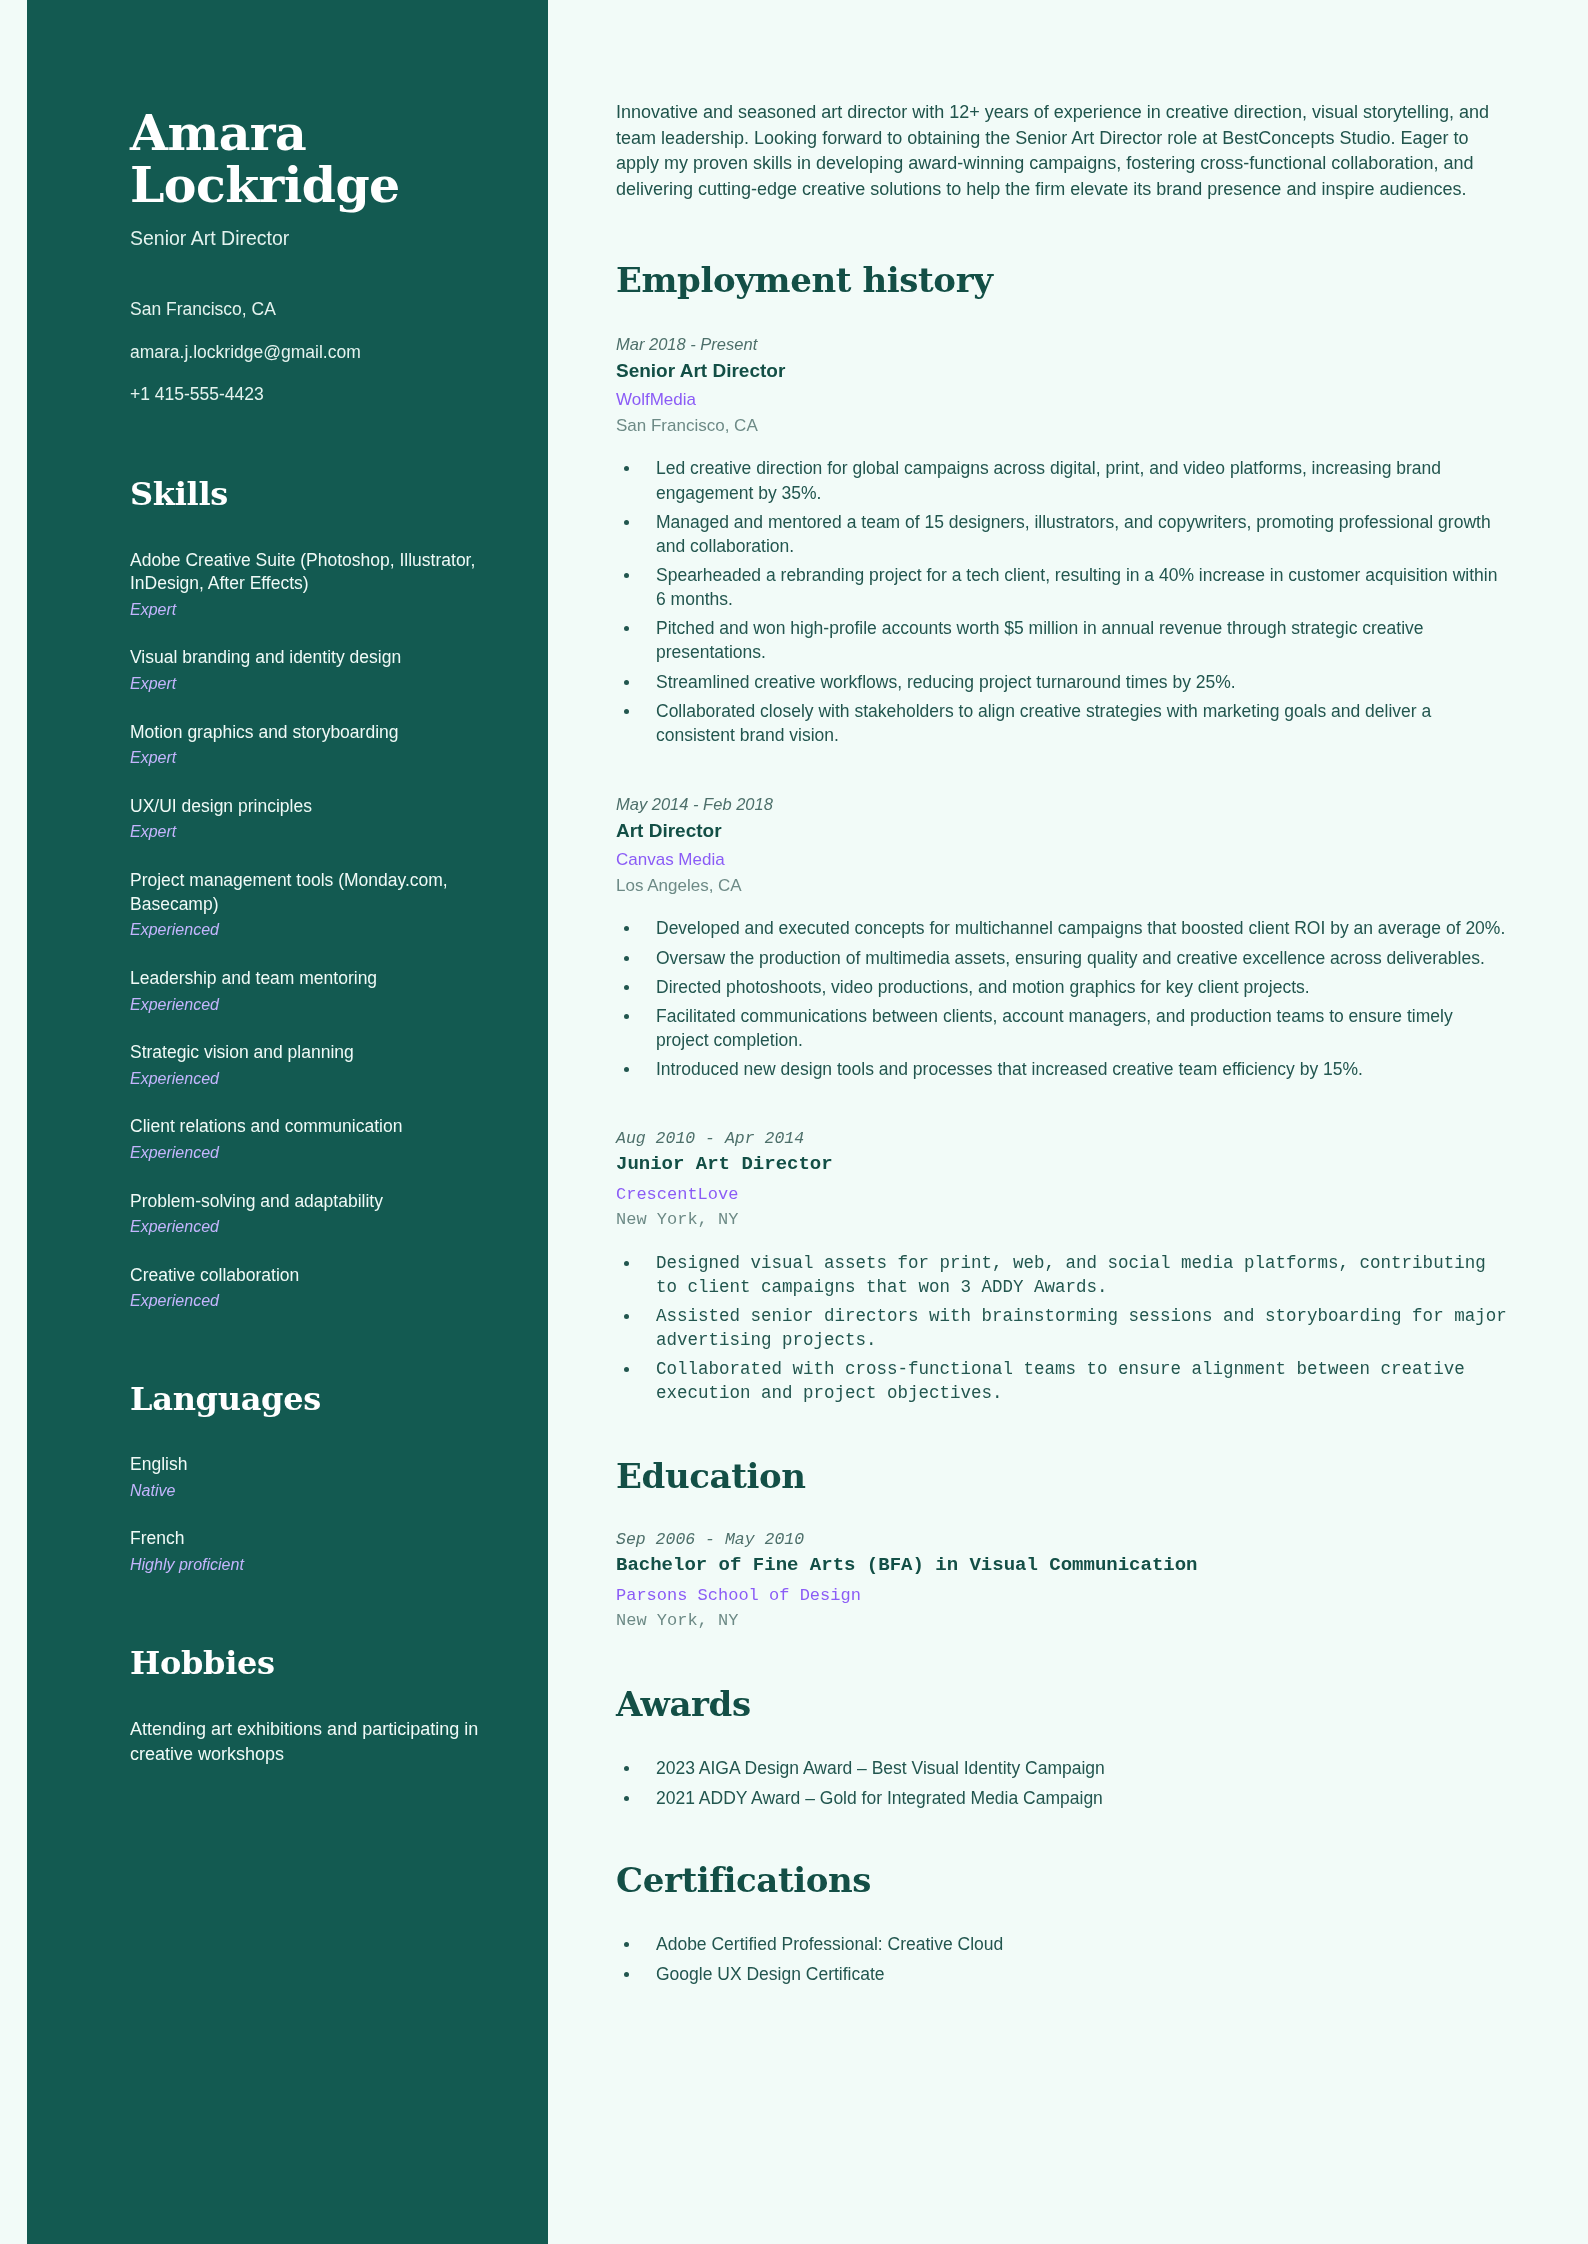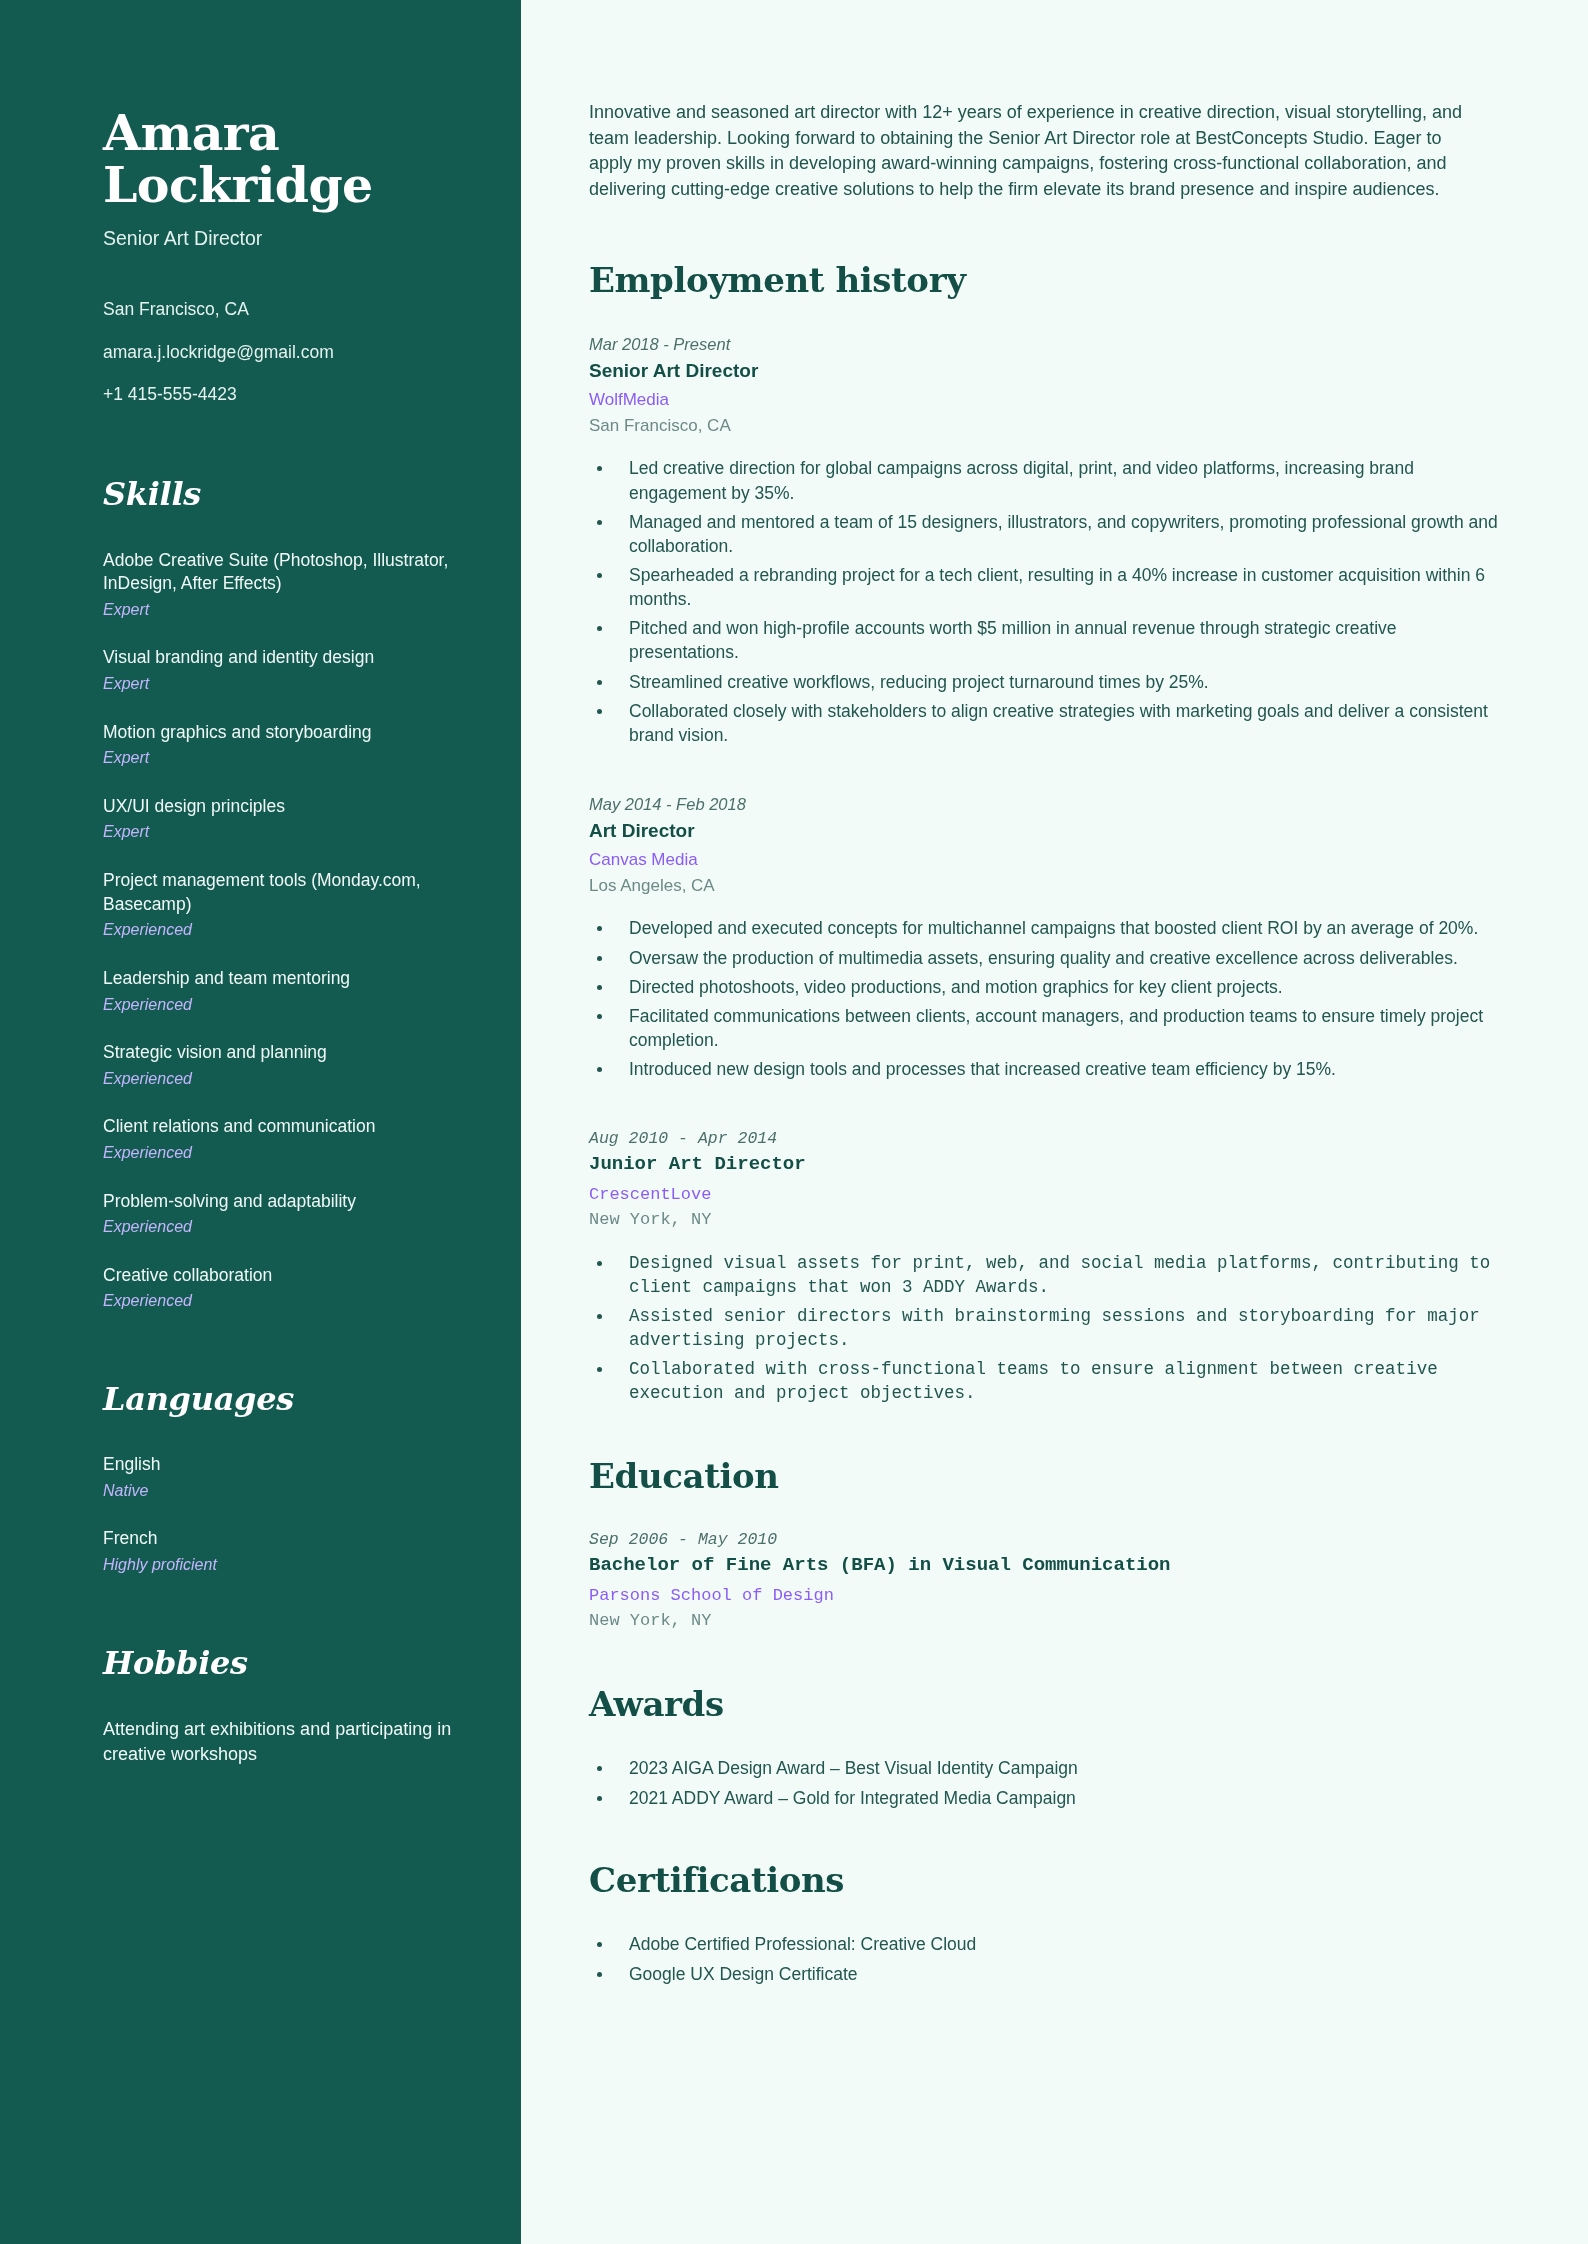--- a/index.html
+++ b/index.html
@@ -14,20 +14,21 @@
     -webkit-font-smoothing: antialiased;
   }
 
   .page {
     position: relative;
     width: 1588px;
     min-height: 2244px;
     background: #f2fbf8;
     display: flex;
     align-items: stretch;
+    padding-left: 27px;
   }
 
   
   .sidebar {
     width: 521px;
     flex: 0 0 521px;
     background: #135a51;
     color: #eaf6f3;
     padding: 108px 0 60px 0;
   }
@@ -67,21 +68,20 @@
 
   .side-heading {
     font-family: "DejaVu Serif", serif;
     font-weight: 700;
     font-size: 32px;
     line-height: 1.1;
     color: #ffffff;
     letter-spacing: -0.3px;
     margin-top: 70px;
     margin-bottom: 36px;
-    font-style: italic;
   }
 
   .side-item { margin-bottom: 26px; }
   .side-item:last-child { margin-bottom: 0; }
 
   .side-item-label {
     font-size: 17.5px;
     line-height: 1.35;
     color: #f0faf7;
     margin-bottom: 3px;

